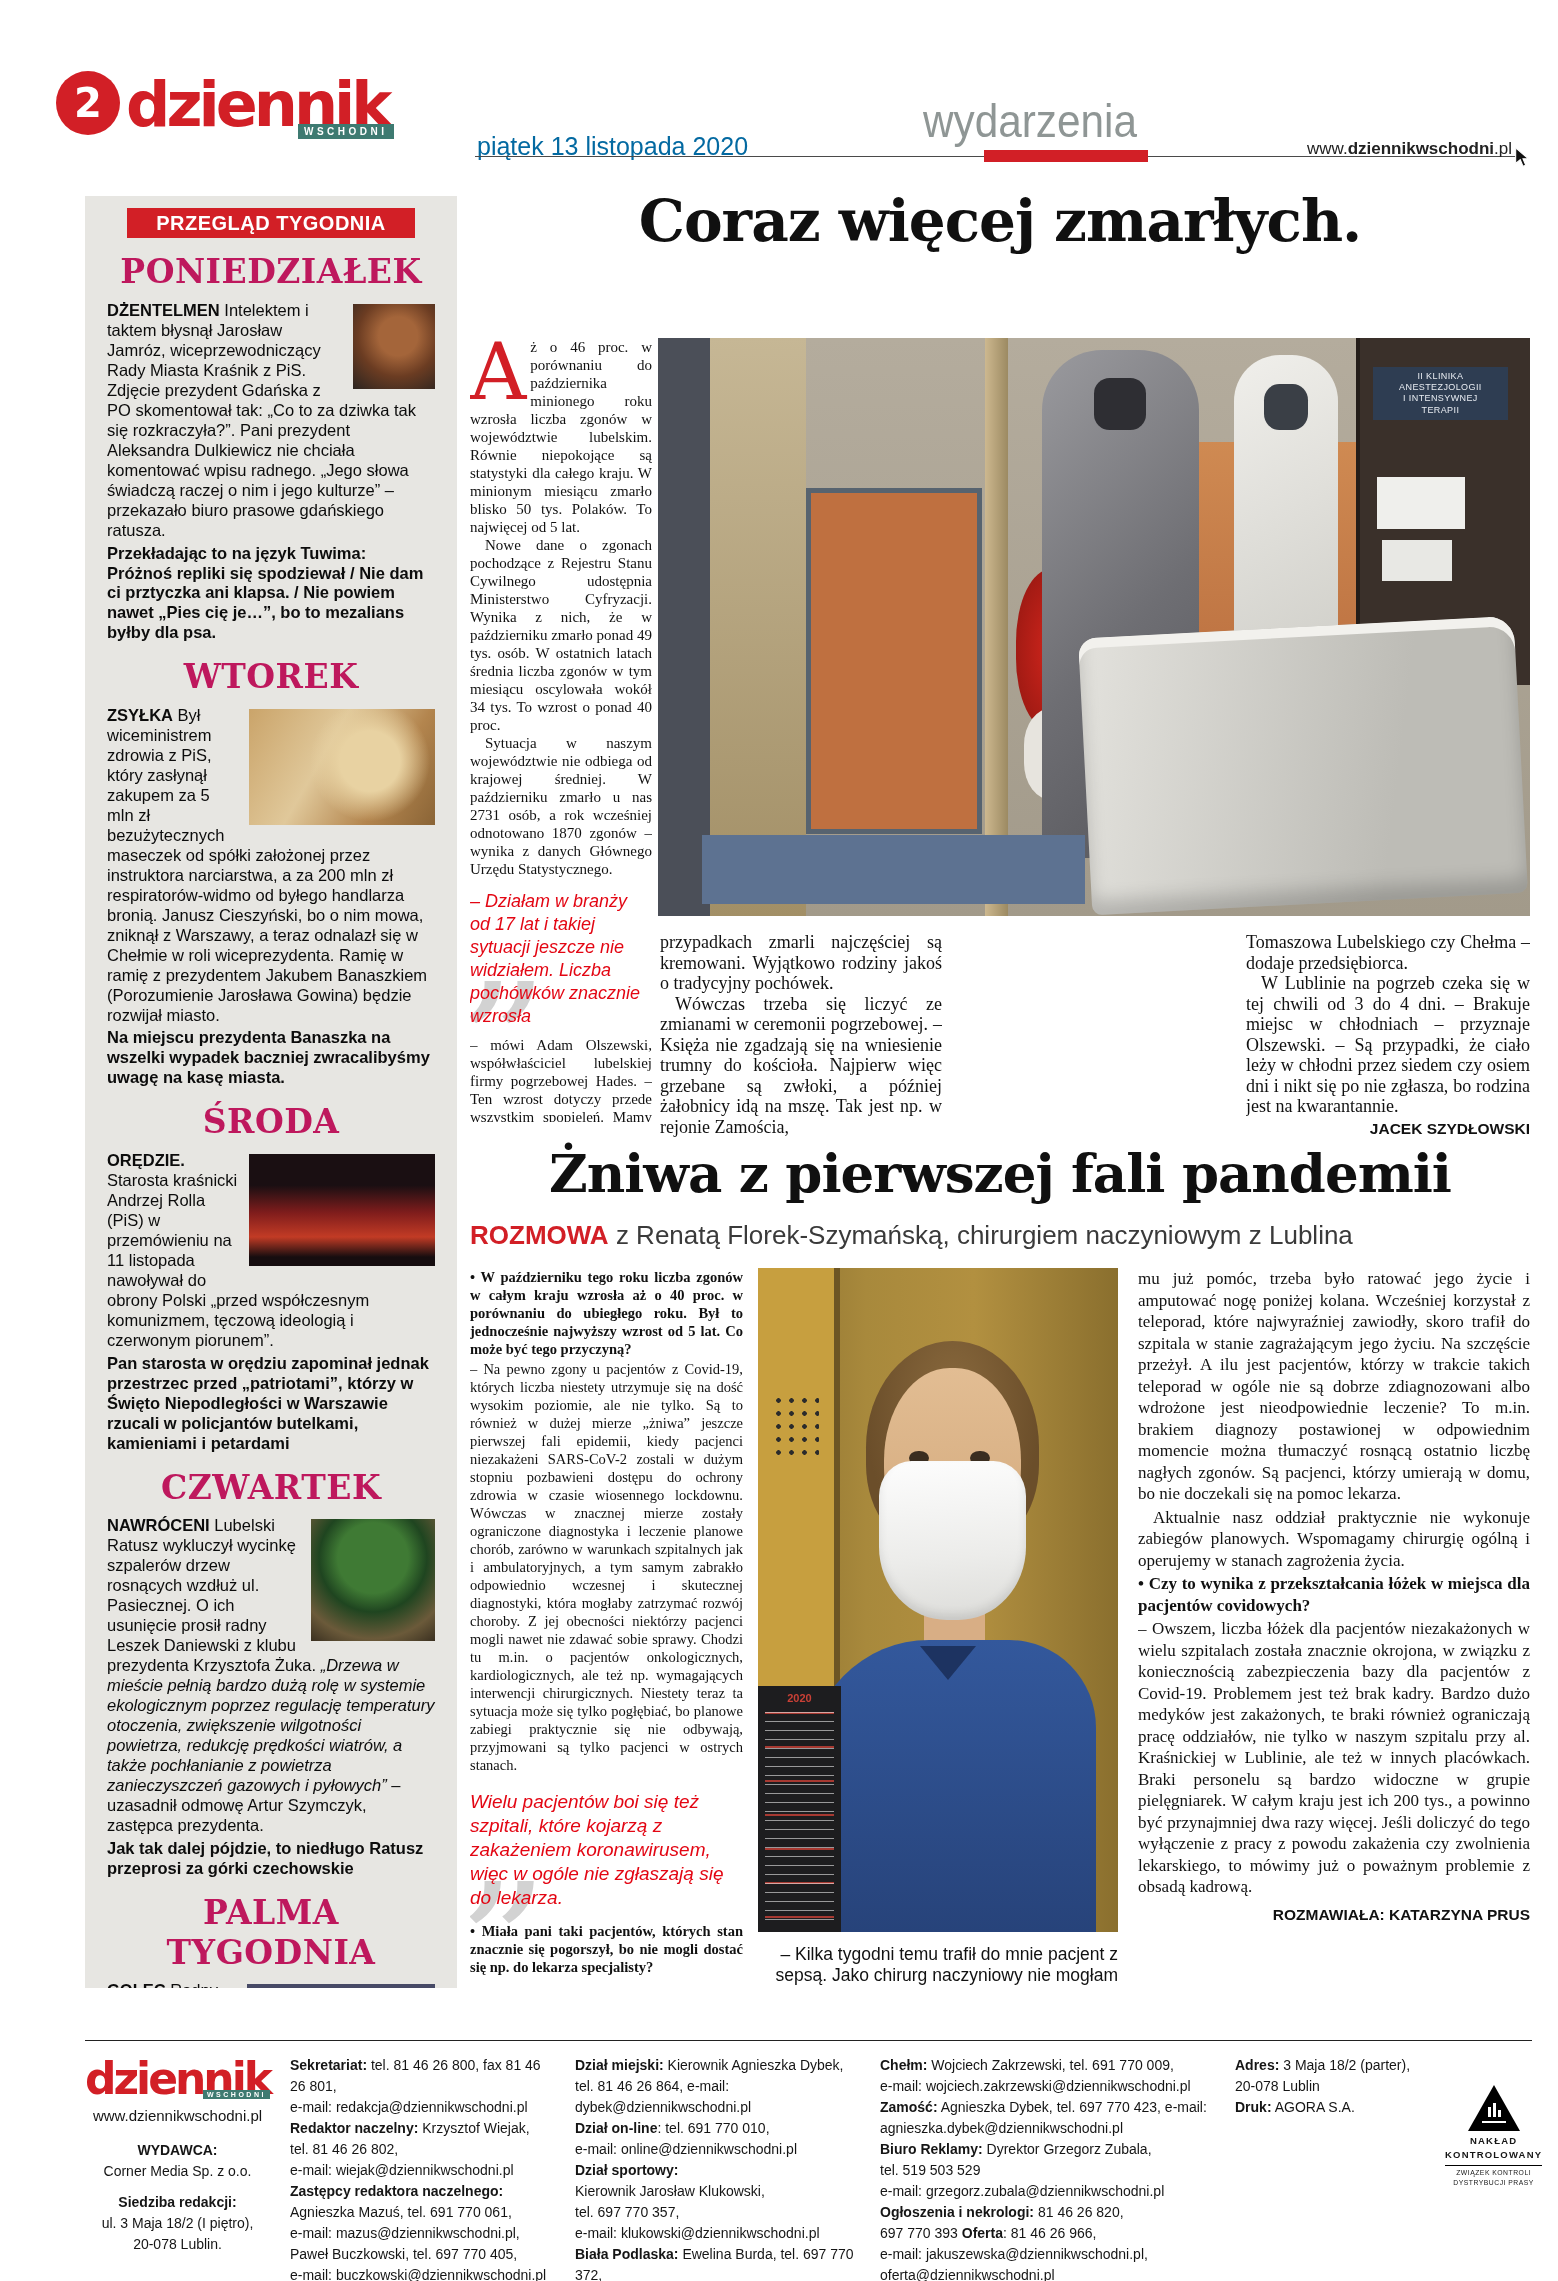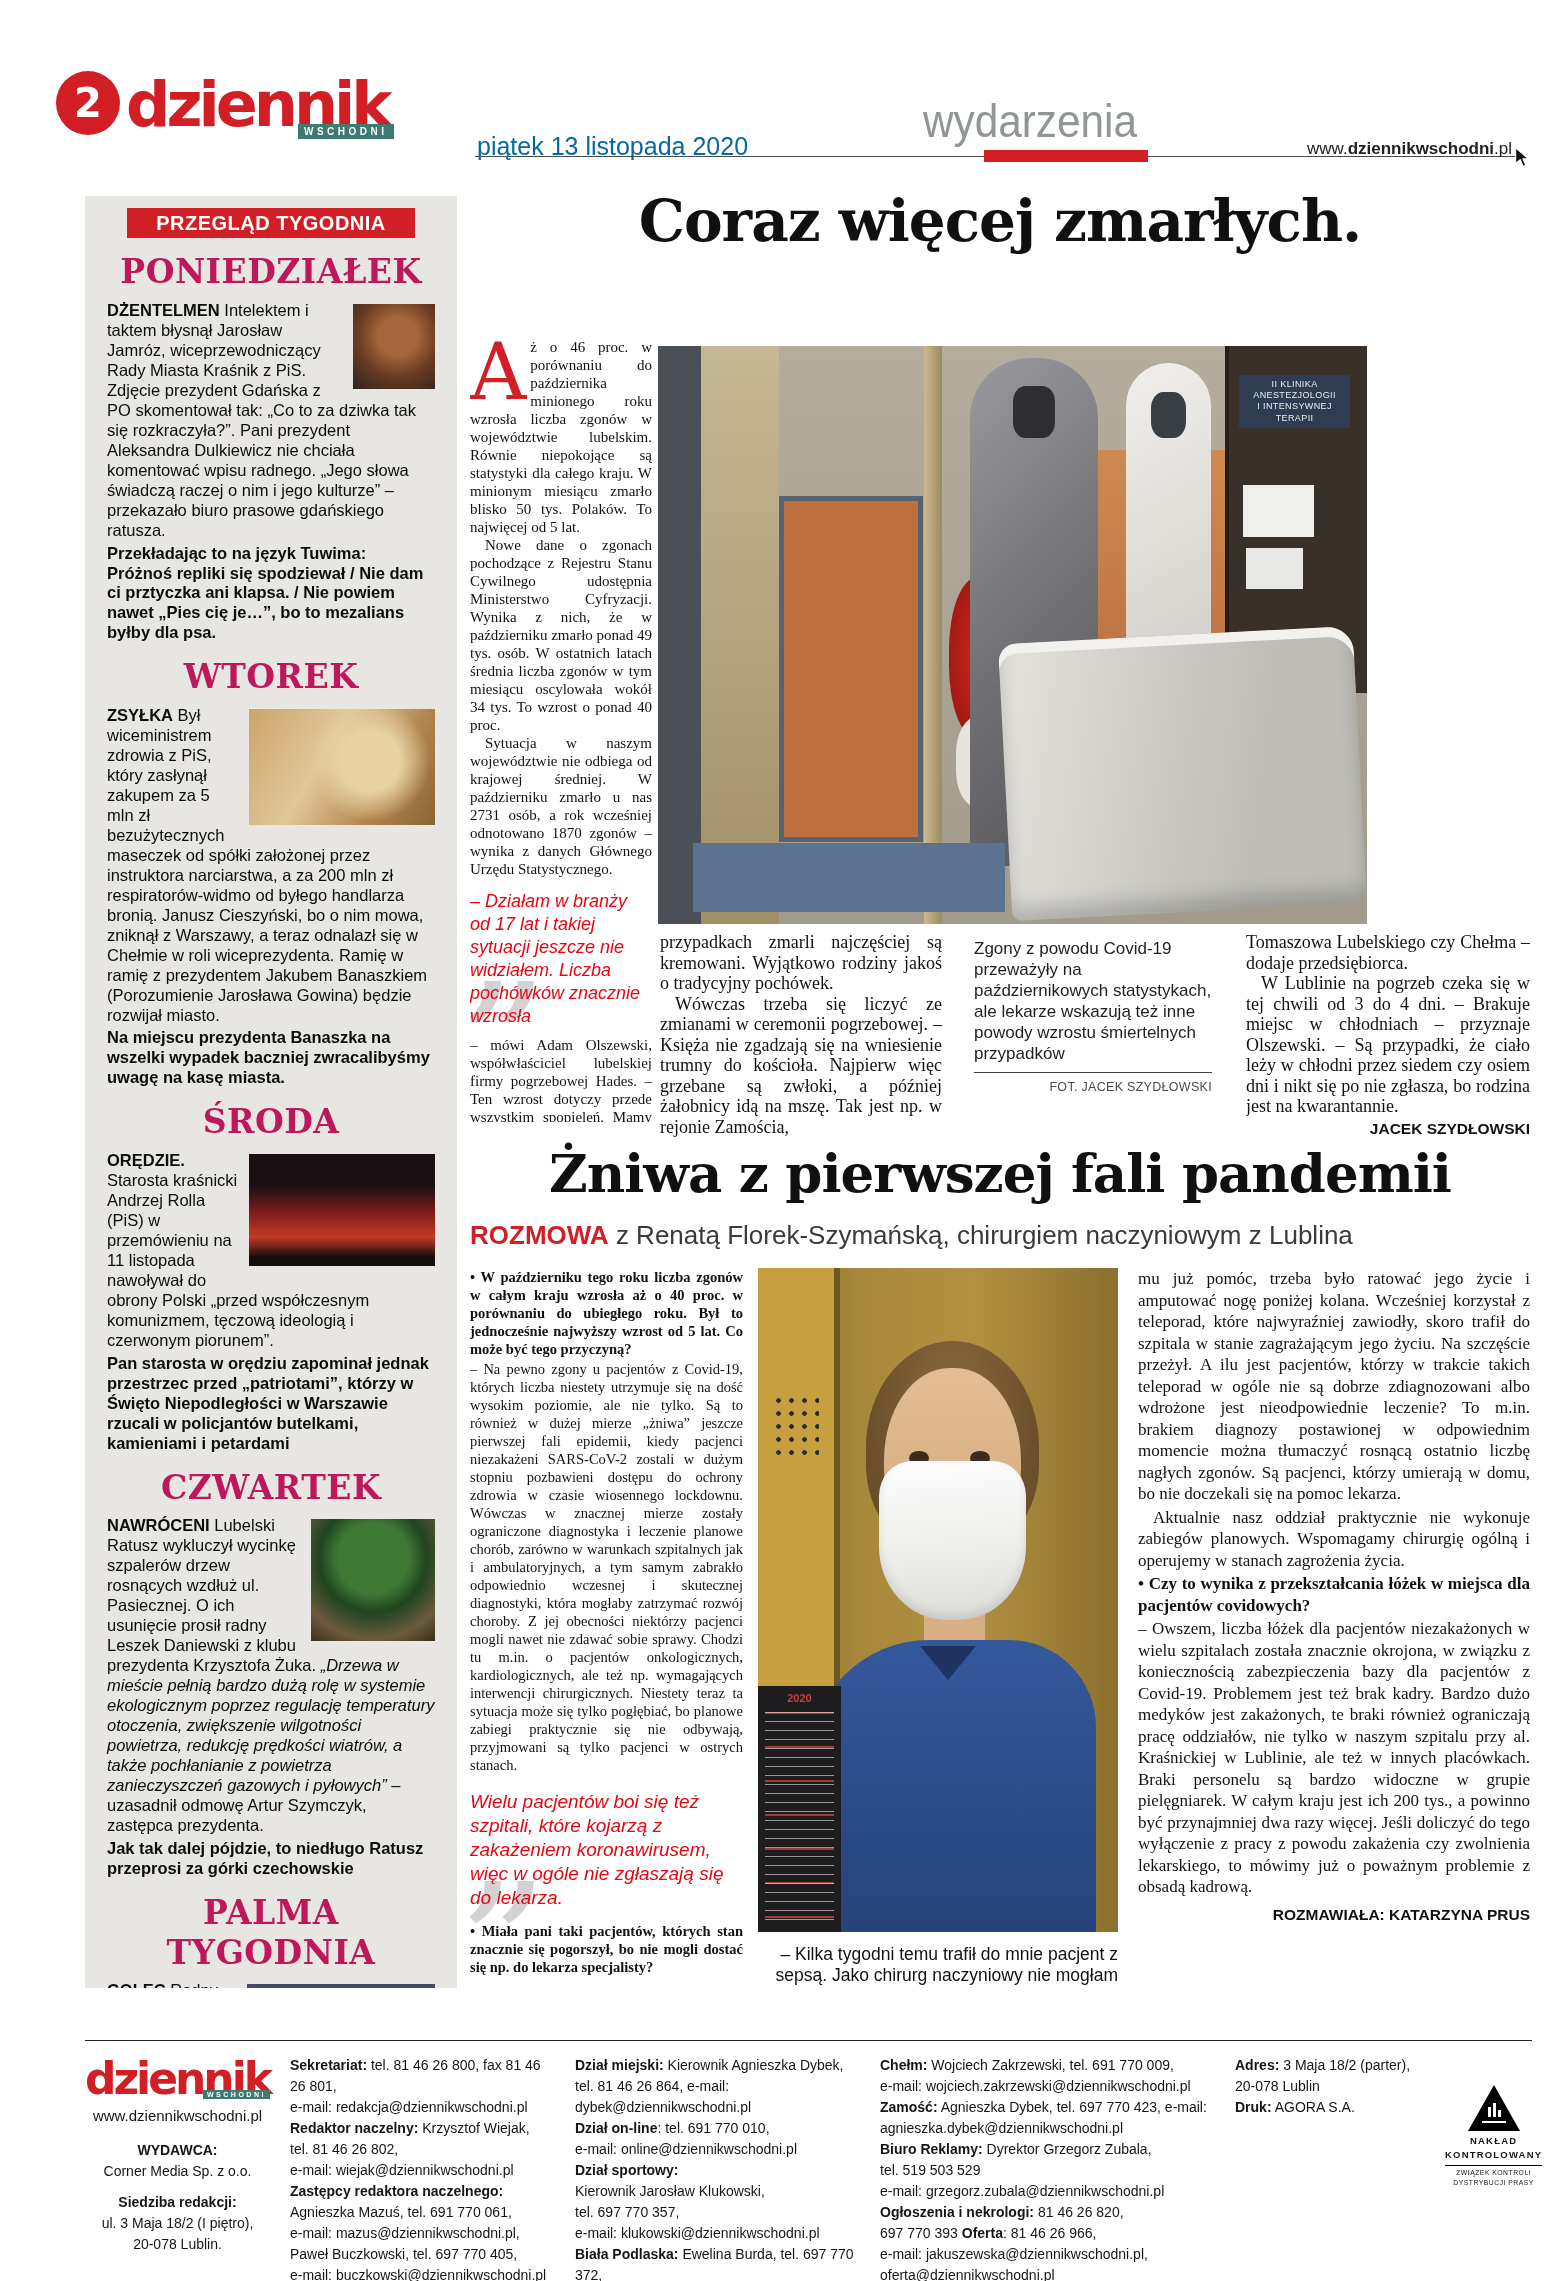--- a/index.html
+++ b/index.html
@@ -68,21 +68,21 @@
       font-family:"DejaVu Serif",serif;font-style:normal;font-size:170px;line-height:1;color:#d2d2d2;}
   .pullquote span{position:relative;z-index:1;}
 
   
   .a1{left:470px;top:190px;width:1060px;height:958px;}
   .h1a{top:0;font-size:58px;line-height:1.07;letter-spacing:-1px;}
   .a1-col1{left:0;top:148px;width:182px;height:784px;font-size:15px;line-height:18px;}
   .dropcap{float:left;font-family:"DejaVu Serif",serif;color:var(--red);font-size:78px;
       line-height:60px;margin:4px 4px 0 0;}
   .pq1{font-size:18px;line-height:23px;margin:12px 0 8px;}
-  .a1-photo{left:188px;top:156px;width:709px;height:578px;overflow:hidden;
+  .a1-photo{left:188px;top:148px;width:872px;height:578px;overflow:hidden;
       background:linear-gradient(180deg,#b4ac9d,#a29a8a);}
   .a1-colA{left:190px;top:742px;width:282px;height:216px;font-size:18px;line-height:20.5px;}
   .a1-cap{left:504px;top:748px;width:238px;font-size:17px;line-height:21px;color:#1f1f1f;}
   .cap-rule{height:1px;background:#3f3f3f;margin:8px 0 4px;}
   .credit{font-size:12.5px;color:#4a4a4a;text-align:right;letter-spacing:.3px;}
   .a1-colB{left:776px;top:742px;width:284px;height:236px;font-size:18px;line-height:20.5px;}
   .author{font-family:"Liberation Sans",sans-serif;font-weight:700;font-size:15.5px;
       text-align:right;text-indent:0 !important;margin-top:2px !important;}
 
   
@@ -262,25 +262,20 @@
       <div class="abs p1-fig-white-mask"></div>
       <div class="abs p1-box"></div>
       <div class="abs p1-bench"></div>
     </div>
 
     <div class="abs serifcol a1-colA">
       <p class="np">przypadkach zmarli najczęściej są kremowani. Wyjątkowo rodziny jakoś o tradycyjny pochówek.</p>
       <p>Wówczas trzeba się liczyć ze zmianami w ceremonii pogrzebowej. – Księża nie zgadzają się na wniesienie trumny do kościoła. Najpierw więc grzebane są zwłoki, a później żałobnicy idą na mszę. Tak jest np. w rejonie Zamościa,</p>
     </div>
 
-    <div class="abs a1-cap">
-      <div>Zgony z powodu Covid-19 przeważyły na październikowych statystykach, ale lekarze wskazują też inne powody wzrostu śmiertelnych przypadków</div>
-      <div class="cap-rule"></div>
-      <div class="credit">FOT. JACEK SZYDŁOWSKI</div>
-    </div>
 
     <div class="abs serifcol a1-colB">
       <p class="np">Tomaszowa Lubelskiego czy Chełma – dodaje przedsiębiorca.</p>
       <p>W Lublinie na pogrzeb czeka się w tej chwili od 3 do 4 dni. – Brakuje miejsc w chłodniach – przyznaje Olszewski. – Są przypadki, że ciało leży w chłodni przez siedem czy osiem dni i nikt się po nie zgłasza, bo rodzina jest na kwarantannie.</p>
       <p class="author">JACEK SZYDŁOWSKI</p>
     </div>
   </div>
 
   <div class="abs a2">
     <div class="abs headline h1b">Żniwa z pierwszej fali pandemii</div>

